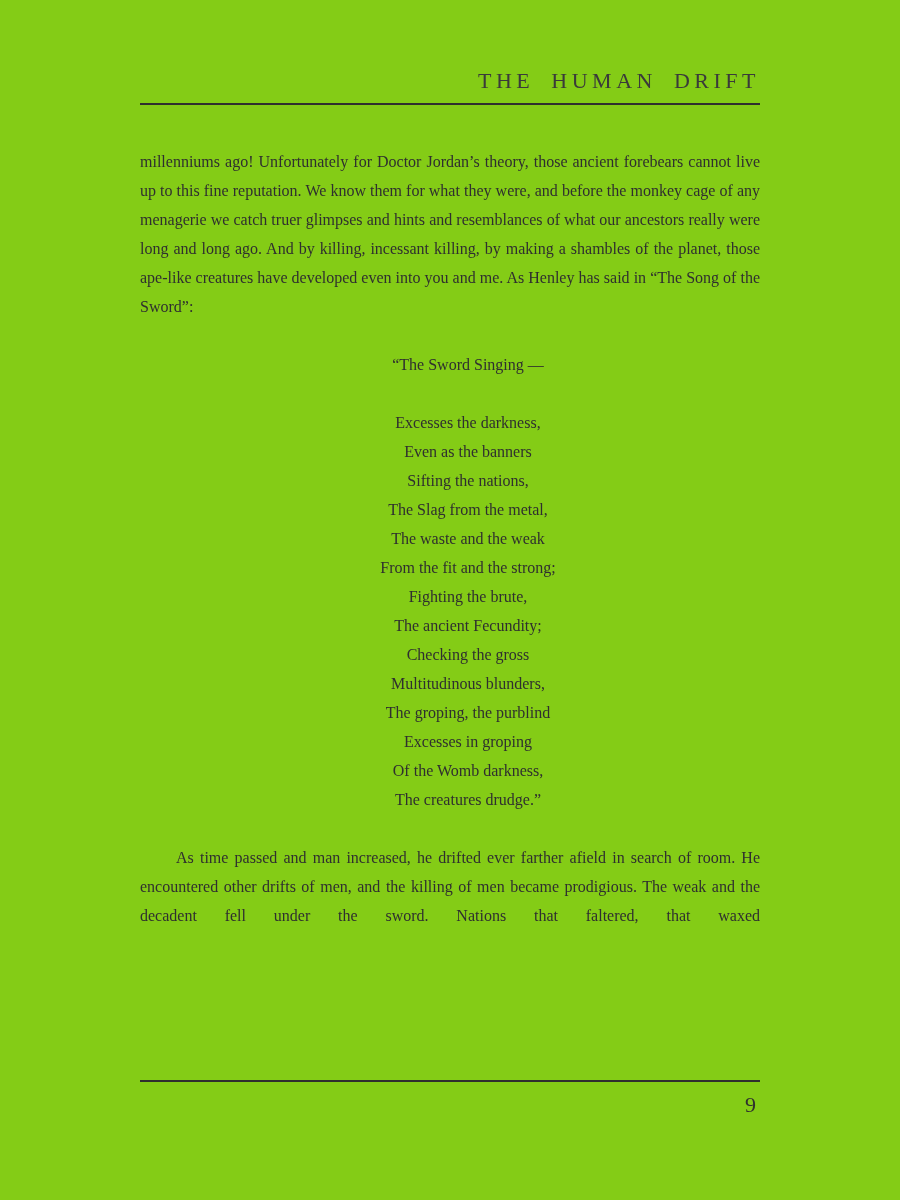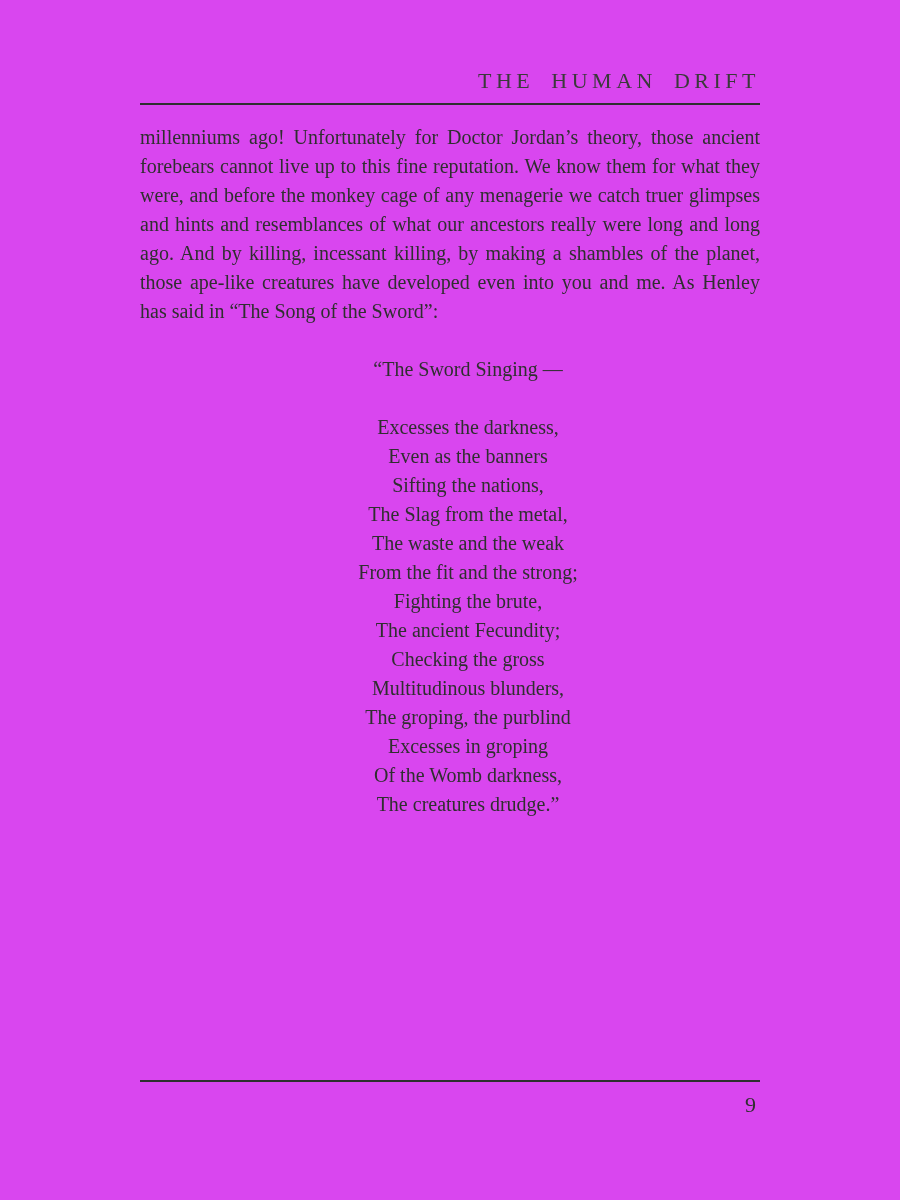--- a/index.html
+++ b/index.html
@@ -4,21 +4,21 @@
 <style>
   html, body {
     margin: 0;
     padding: 0;
     background: #ffffff;
   }
   .page {
     position: relative;
     width: 900px;
     height: 1200px;
-    background: #d946ef;
+    background: #84cc16;
     font-family: "Liberation Serif", serif;
     color: #2f2f2f;
     overflow: hidden;
     box-sizing: border-box;
   }
   .content {
     position: absolute;
     left: 140px;
     right: 140px;
     top: 68px;
@@ -29,22 +29,22 @@
     padding-bottom: 9px;
   }
   .running-head .title {
     font-size: 22px;
     letter-spacing: 4.5px;
     word-spacing: 7px;
     color: #3a3a3a;
     line-height: 26px;
   }
   .body-text {
-    margin-top: 18px;
-    font-size: 20px;
+    margin-top: 42px;
+    font-size: 16px;
     line-height: 29px;
   }
   .para {
     margin: 0;
     text-align: justify;
     hyphens: none;
   }
   .para.continued-out {
     text-align-last: justify;
   }
@@ -106,20 +106,21 @@
         <div class="poem-line">Fighting the brute,</div>
         <div class="poem-line">The ancient Fecundity;</div>
         <div class="poem-line">Checking the gross</div>
         <div class="poem-line">Multitudinous blunders,</div>
         <div class="poem-line">The groping, the purblind</div>
         <div class="poem-line">Excesses in groping</div>
         <div class="poem-line">Of the Womb darkness,</div>
         <div class="poem-line">The creatures drudge.”</div>
       </div>
 
+      <p class="para indent-first continued-out">As time passed and man increased, he drifted ever farther afield in search of room. He encountered other drifts of men, and the killing of men became prodigious. The weak and the decadent fell under the sword. Nations that faltered, that waxed</p>
 
     </div>
   </div>
 
   <div class="page-footer">
     <div class="footer-rule"></div>
     <div class="page-number">9</div>
   </div>
 </div>
 

